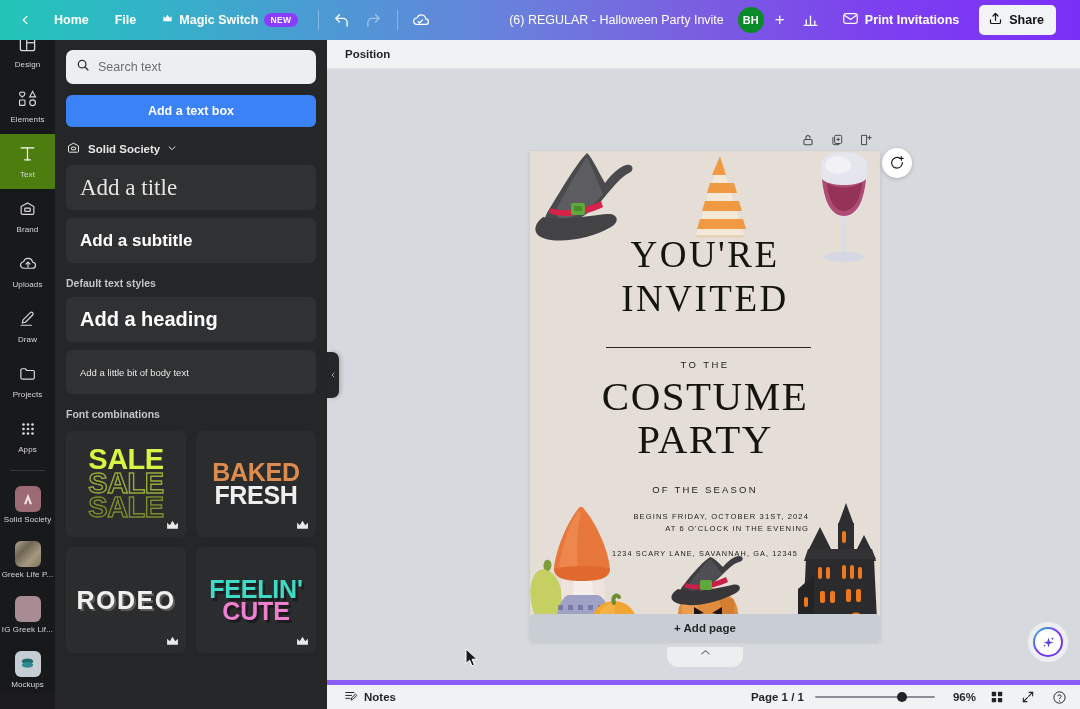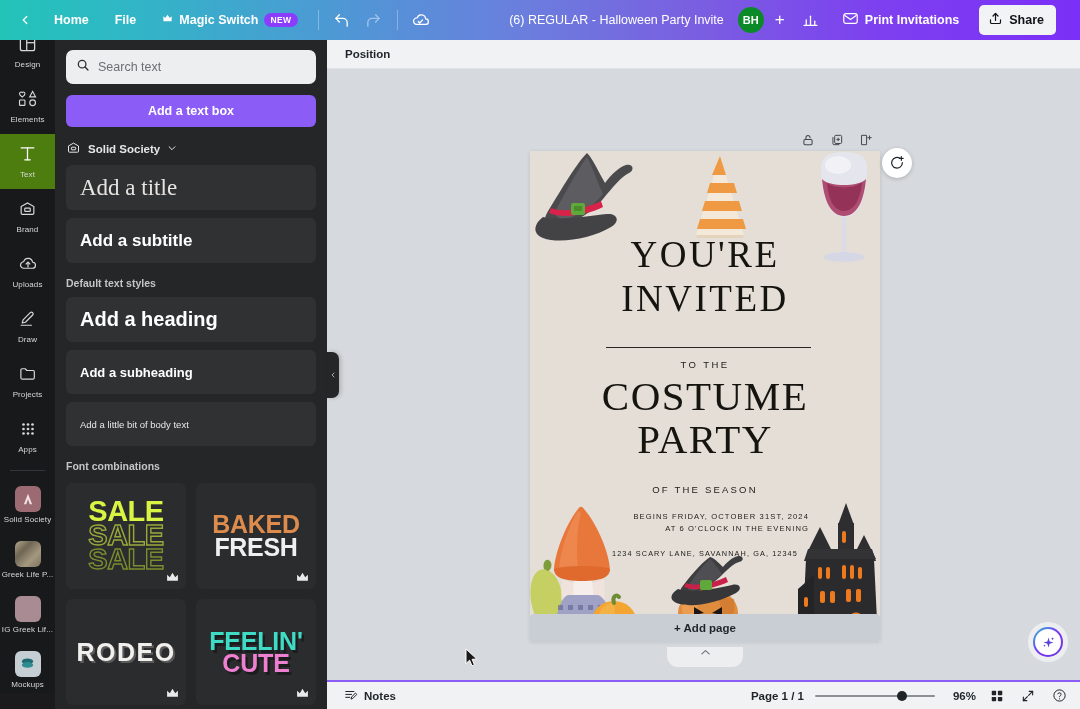--- a/index.html
+++ b/index.html
@@ -77,21 +77,21 @@
   .search-box {
     height: 34px; background: #eceef0; border-radius: 7px;
     display: flex; align-items: center; gap: 8px; padding: 0 10px; cursor: text;
   }
   .search-box input {
     border: none; outline: none; background: transparent; flex: 1;
     font-family: "Liberation Sans", sans-serif; font-size: 12.5px; color: #2d2d30;
   }
   .search-box input::placeholder { color: #6b6f74; }
   .add-textbox-btn {
-    margin-top: 11px; height: 32px; background: #8b5cf6; border-radius: 6px;
+    margin-top: 11px; height: 32px; background: #3b82f6; border-radius: 6px;
     color: #fff; font-size: 12.5px; font-weight: bold;
     display: flex; align-items: center; justify-content: center; cursor: pointer;
   }
   .brandkit-row {
     margin-top: 13px; display: flex; align-items: center; gap: 7px;
     color: #e6e6e7; font-size: 11.5px; font-weight: bold; cursor: pointer;
   }
   .style-card {
     margin-top: 8px; background: #303133; border-radius: 6px;
     min-height: 44px; display: flex; align-items: center; padding: 0 14px;
@@ -212,21 +212,21 @@
     background-origin: border-box; background-clip: content-box, border-box;
     display: flex; align-items: center; justify-content: center;
     box-shadow: 0 0 0 5px rgba(255,255,255,.55);
     z-index: 45;
   }
 
   
   .bottombar {
     position: absolute; bottom: 0; left: 327px; width: 753px; height: 29px;
     background: #f1f2f4; display: flex; align-items: center; padding: 0 11px;
-    border-top: 2px solid #8b5cf6; z-index: 35;
+    border-top: 5px solid #8b5cf6; z-index: 35;
   }
   .notes-btn { display: flex; align-items: center; gap: 6px; font-size: 11.5px; font-weight: bold;
                color: #1f2429; cursor: pointer; padding: 3px 6px; border-radius: 4px; }
   .bb-right { margin-left: auto; display: flex; align-items: center; gap: 11px; }
   .page-count { font-size: 11.5px; font-weight: bold; color: #1f2429; cursor: pointer; }
   .zoom-slider { position: relative; width: 120px; height: 14px; display: flex; align-items: center; cursor: pointer; }
   .zs-track { width: 120px; height: 2px; background: #8c9096; border-radius: 1px; }
   .zs-thumb { position: absolute; left: 82px; width: 10px; height: 10px; border-radius: 50%; background: #1f2429; }
   .zoom-pct { font-size: 11.5px; font-weight: bold; color: #1f2429; min-width: 30px; text-align: right; }
   .bb-icon { width: 20px; height: 20px; display: flex; align-items: center; justify-content: center; cursor: pointer; border-radius: 4px; }
@@ -464,23 +464,20 @@
         <span class="sc-title">Add a title</span>
       </div>
       <div class="style-card" style="height:45px;margin-top:8px;">
         <span class="sc-subtitle">Add a subtitle</span>
       </div>
 
       <div class="section-label">Default text styles</div>
 
       <div class="style-card" style="height:45px;">
         <span class="sc-heading">Add a heading</span>
-      </div>
-      <div class="style-card" style="height:38px;">
-        <span class="sc-subheading">Add a subheading</span>
       </div>
       <div class="style-card" style="height:33px;">
         <span class="sc-body">Add a little bit of body text</span>
       </div>
 
       <div class="section-label">Font combinations</div>
 
       <div class="fc-grid">
         <div class="fc-card">
           <div class="sale-stack">

